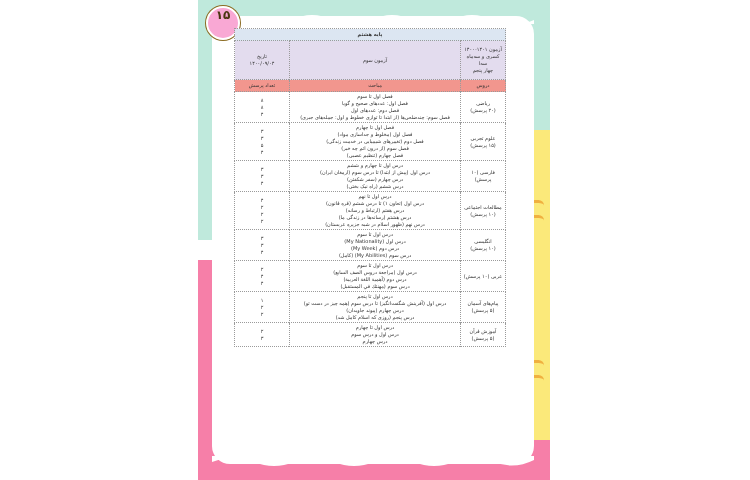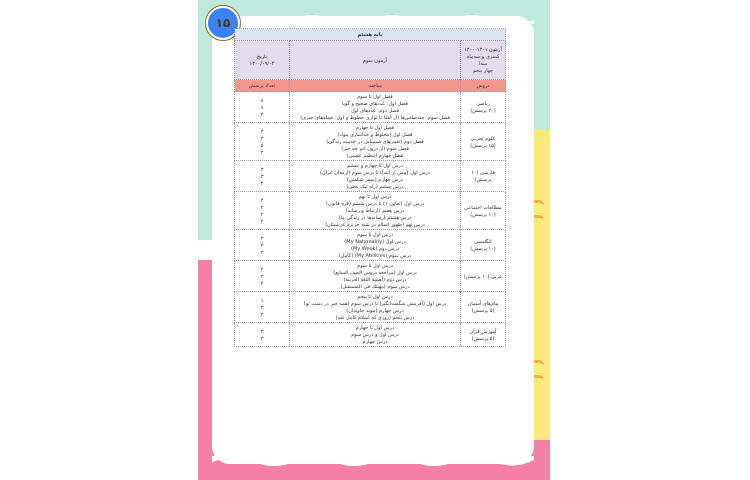--- a/index.html
+++ b/index.html
@@ -9,22 +9,22 @@
   .bg-mint { position:absolute; left:0; top:0; width:352px; height:240px; background:#bfe9dc; }
   .bg-yellow { position:absolute; right:0; top:130px; width:60px; height:350px; background:#fbe97a; }
   .bg-pink { position:absolute; left:0; top:260px; width:70px; height:220px; background:#f67fa8; }
   .bg-pink-b { position:absolute; left:0; bottom:0; width:352px; height:40px; background:#f67fa8; }
   .frame { position:absolute; left:14px; top:16px; width:322px; height:448px; background:#ffffff; border-radius:18px; }
   .wave-top, .wave-bottom { position:absolute; left:14px; width:322px; height:14px; }
   .wave-top { top:10px; }
   .wave-bottom { top:456px; }
   .stripe { position:absolute; right:6px; width:40px; height:8px; border-radius:8px; border-top:3px solid #f0b040; }
   .badge { position:absolute; left:8px; top:6px; width:30px; height:30px; border-radius:50%;
-           background:#3b82f6; border:2px solid #fff; box-shadow:0 0 0 1px #8a6a20;
-           display:flex; align-items:center; justify-content:center; color:#4a3510; font-size:12px; font-weight:bold; }
+           background:#f9a8d4; border:2px solid #fff; box-shadow:0 0 0 1px #8a6a20;
+           display:flex; align-items:flex-start; justify-content:center; color:#4a3510; font-size:12px; font-weight:bold; }
   table { position:absolute; left:36px; top:28px; width:272px; border-collapse:collapse; direction:rtl; font-size:5px; color:#333; }
   td, th { border:1px dotted #9a9a9a; padding:1px 2px; text-align:center; vertical-align:middle; line-height:7px; }
   .grade-row td { background:#dce6f2; height:9px; font-weight:bold; }
   .info-row td { background:#e3dcee; height:36px; }
   .head-row th { background:#f2968e; font-weight:normal; height:9px; }
   .subj { width:40px; }
   .count { width:50px; }
   .topics div { white-space:nowrap; }
   .counts div { height:7px; }
 </style>

